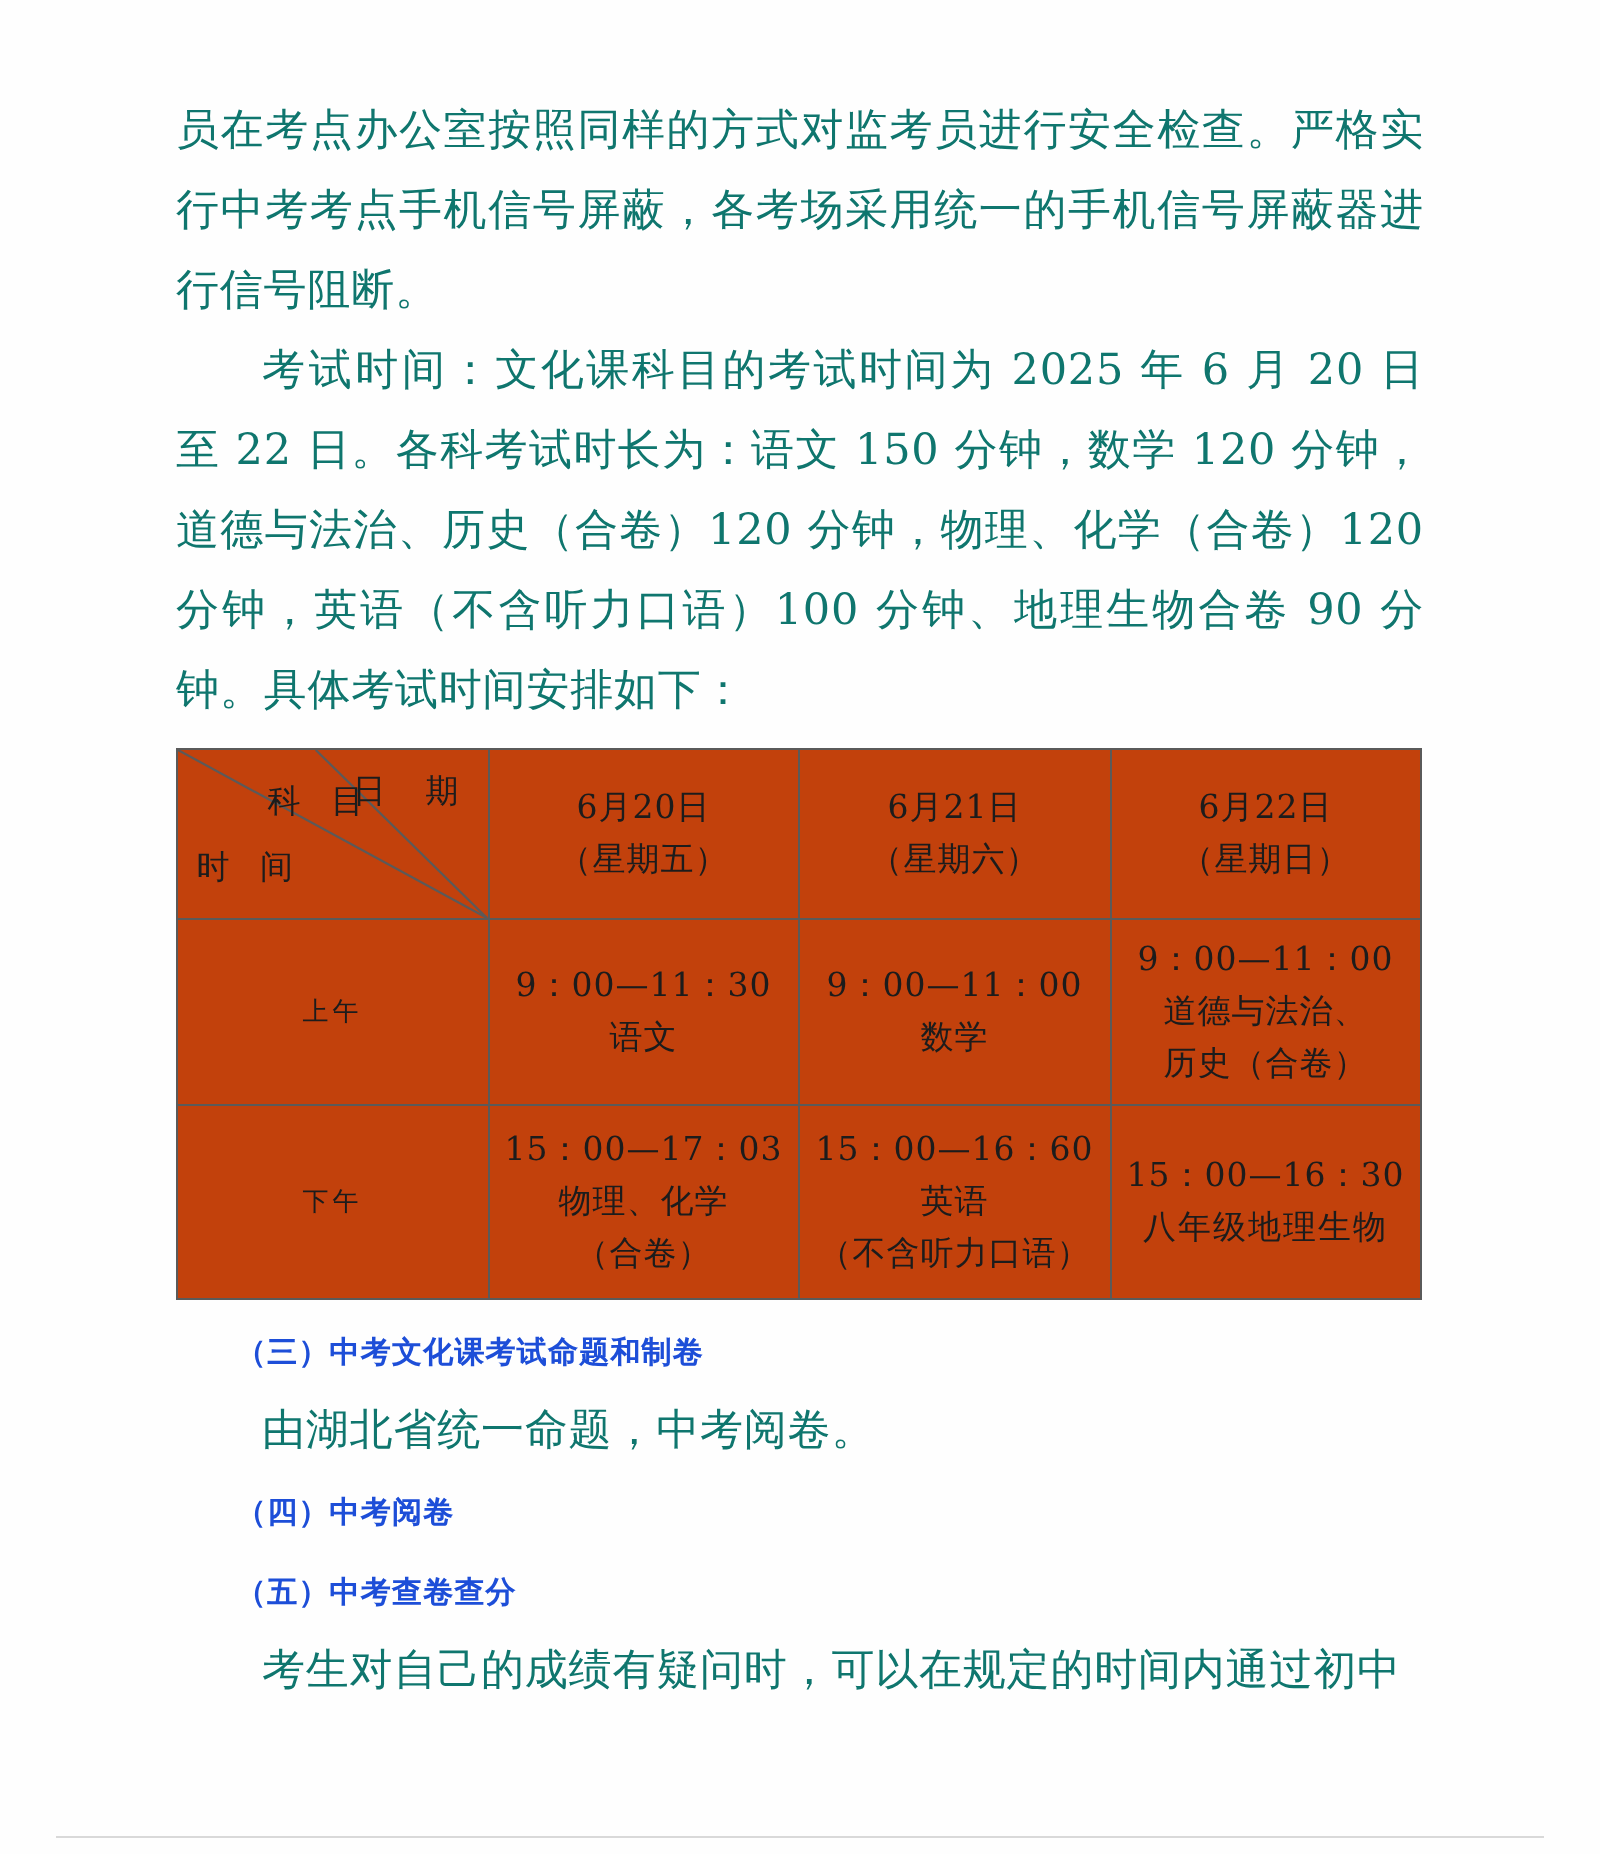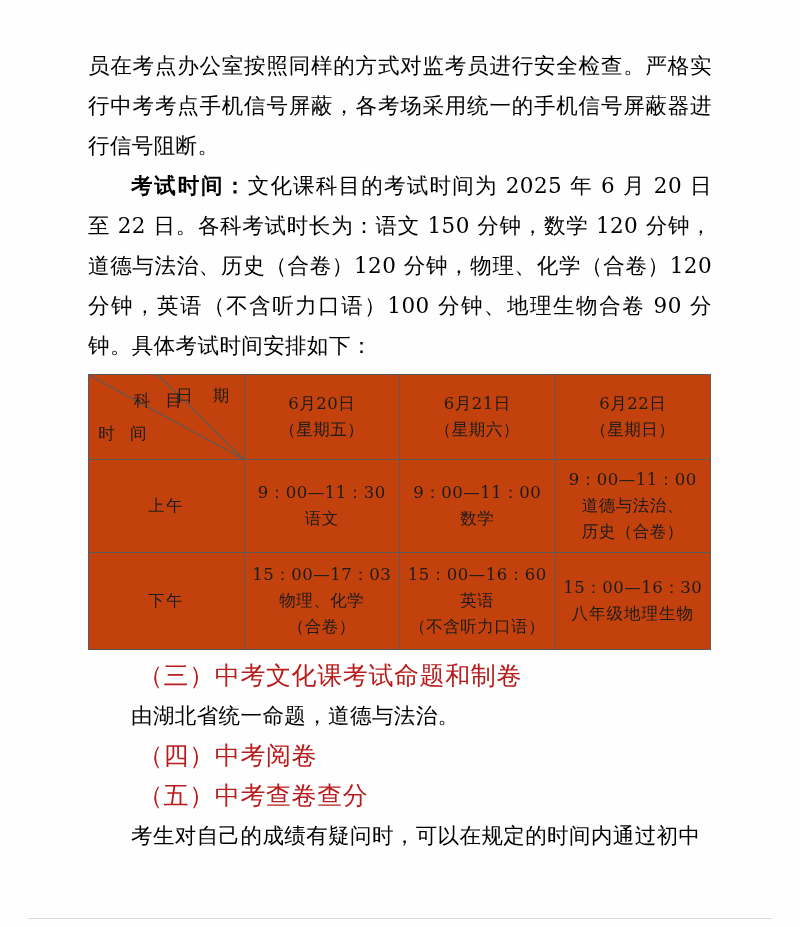--- a/index.html
+++ b/index.html
@@ -30,39 +30,39 @@
     top: 46px;
     width: 624px;
   }
   
   .para {
     font-size: 21.5px;
     line-height: 40px;
     text-align: justify;
     text-align-last: left;
     letter-spacing: 0.4px;
-    color: #000000;
+    color: #0f766e;
     margin: 0;
     text-justify: inter-character;
   }
   .para.indent { text-indent: 2em; }
   .para.just-all { text-align-last: justify; }
   .lead {
-    font-weight: bold;
+    font-weight: normal;
     letter-spacing: 1px;
     margin-top: 36px;
   }
   .heading {
-    font-size: 25px;
+    font-size: 15px;
     line-height: 40px;
-    font-weight: normal;
+    font-weight: bold;
     text-indent: 2em;
     letter-spacing: 0.6px;
     margin: 0;
-    color: #b91c1c;
+    color: #1d4ed8;
   }
   
   .table-wrap {
     margin-top: 8px;
     margin-bottom: 6px;
   }
   table.sched {
     border-collapse: collapse;
     width: 623px;
     table-layout: fixed;
@@ -94,21 +94,21 @@
     position: absolute;
     font-size: 16.5px;
     letter-spacing: 5px;
     color: #1c1c1c;
     white-space: nowrap;
   }
   .lbl-subject { left: 29%; top: 16%; }
   .lbl-date    { right: 6%;  top: 11%; font-family: Liberation Mono, monospace; }
   .lbl-time    { left: 6%;   bottom: 14%; }
   .row-label {
-    font-size: 16px;
+    font-size: 13px;
     letter-spacing: 2px;
   }
   .cell-line { display: block; }
   .cell-line.bold { font-weight: normal; letter-spacing: 1px; }
   tr.hdr td { height: 76px; }
   tr.am td  { height: 84px; }
   tr.pm td  { height: 88px; }
   .bottom-rule {
     position: absolute;
     left: 28px;
@@ -191,21 +191,21 @@
             <td>
               <span class="cell-line">15：00—16：30</span>
               <span class="cell-line bold">八年级地理生物</span>
             </td>
           </tr>
         </tbody>
       </table>
     </div>
 
     <p class="heading">（三）中考文化课考试命题和制卷</p>
-    <p class="para indent">由湖北省统一命题，道德与法治。</p>
+    <p class="para indent">由湖北省统一命题，中考阅卷。</p>
     <p class="heading">（四）中考阅卷</p>
     <p class="heading">（五）中考查卷查分</p>
     <p class="para indent">考生对自己的成绩有疑问时，可以在规定的时间内通过初中</p>
 
   </div>
 
   <div class="bottom-rule"></div>
 </div>
 
 </body></html>

